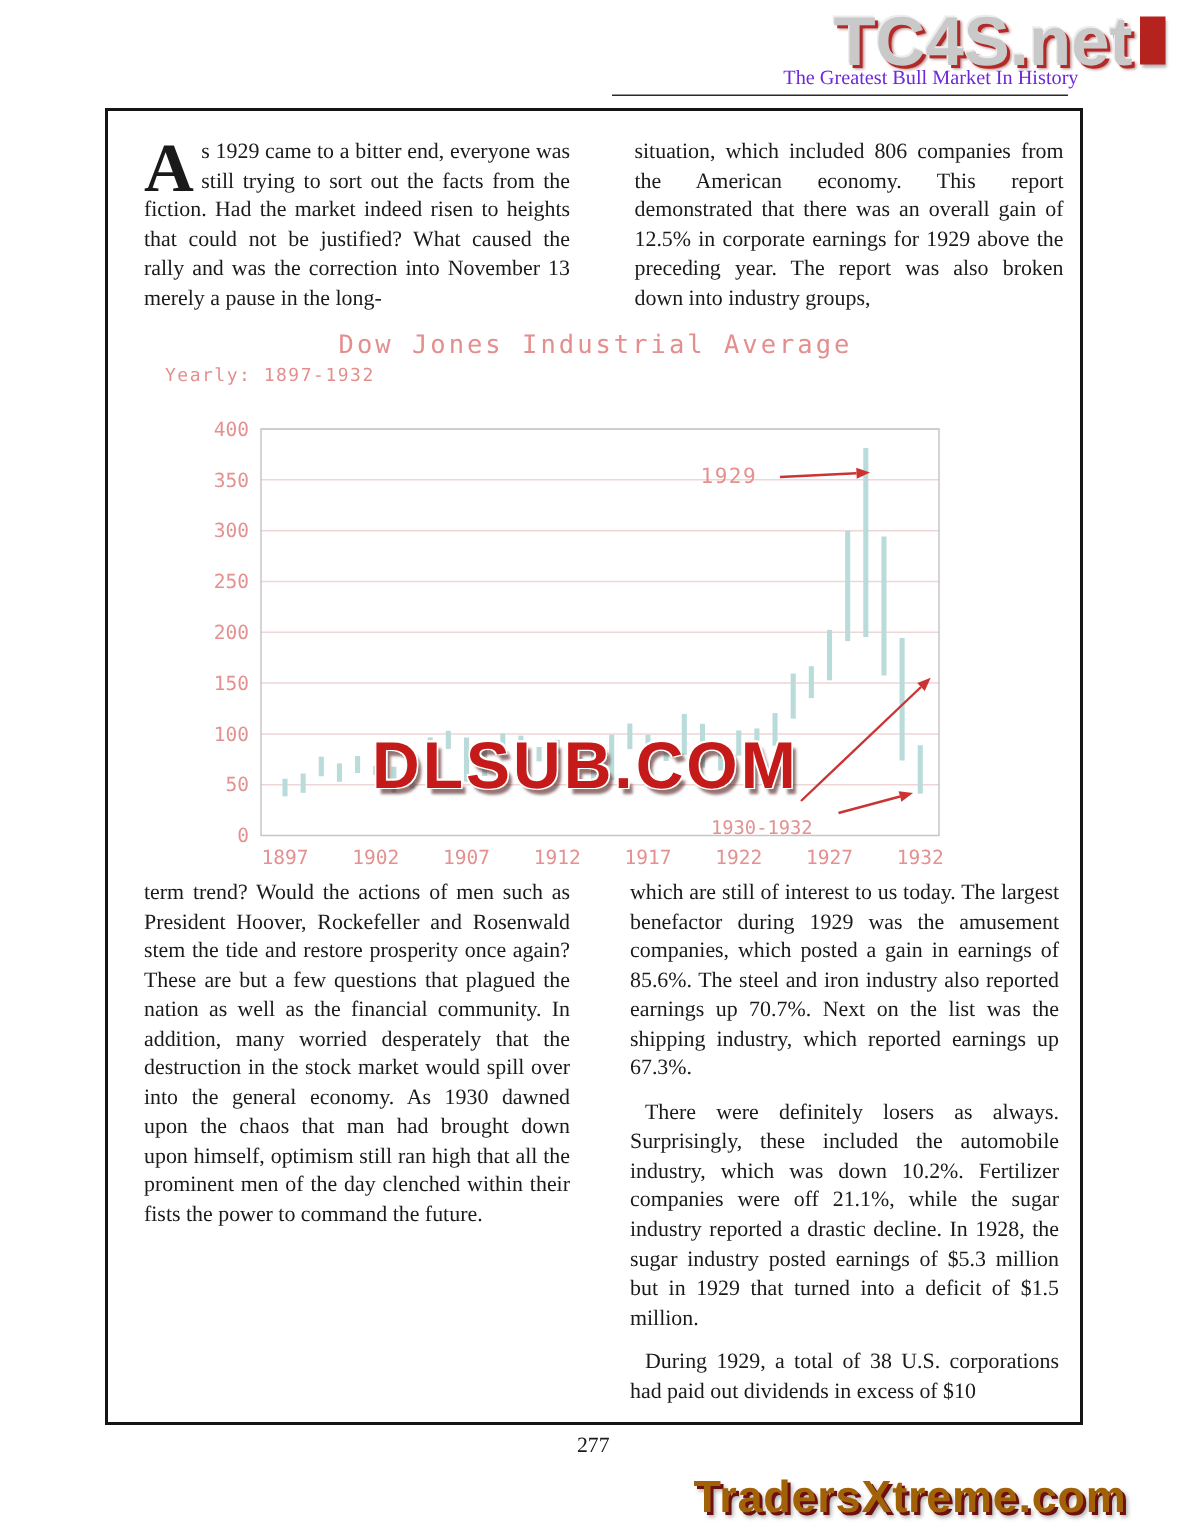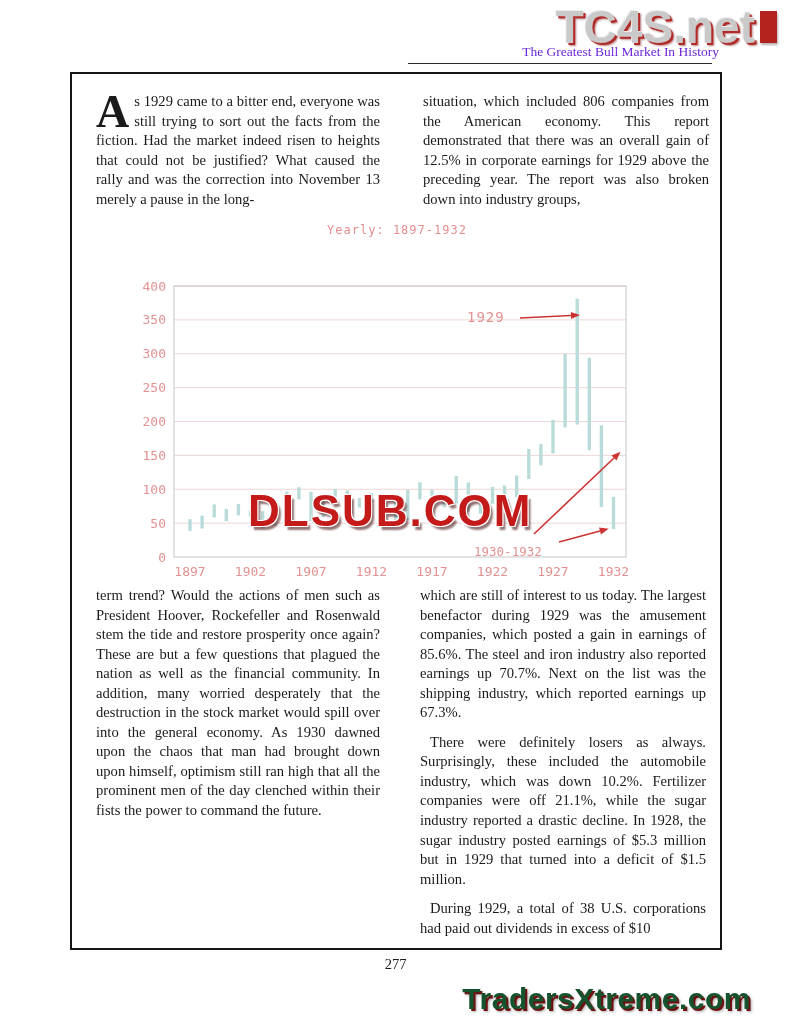--- a/index.html
+++ b/index.html
@@ -28,36 +28,36 @@
   .col p + p{margin-top:10px;text-indent:10px;}
   .dropcap{float:left;font-size:46px;line-height:36px;padding:2px 5px 0 0;font-weight:bold;}
   .col-top-left{left:24px;top:18px;width:284px;}
   .col-top-right{left:335px;top:18px;width:286px;margin-left:16px;}
   .col-bot-left{left:24px;top:512px;width:284px;}
   .col-bot-right{left:348px;top:512px;width:286px;}
   
   .chart{position:absolute;left:38px;top:146px;width:574px;height:374px;}
   .chart-title{text-align:center;font-family:"DejaVu Sans Mono",monospace;
     color:#e58e8e;font-size:17px;letter-spacing:2px;}
-  .chart-subtitle{text-align:center;font-family:"DejaVu Sans Mono",monospace;
+  .chart-subtitle{text-align:left;font-family:"DejaVu Sans Mono",monospace;
     color:#e58e8e;font-size:12px;letter-spacing:1px;margin-top:3px;}
   .chart svg{position:absolute;left:0;top:52px;}
   
   .watermark{
     position:absolute;left:248px;top:486px;z-index:5;
     font-family:"Liberation Sans",sans-serif;font-weight:bold;font-size:44px;
     letter-spacing:2px;color:#c51a1a;
     text-shadow:-1px -1px 0 #fff,1px -1px 0 #fff,-1px 1px 0 #fff,1px 1px 0 #fff,
       3px 4px 2px rgba(60,0,0,.55);
   }
   
   .page-number{position:absolute;left:0;right:0;top:956px;text-align:center;font-size:14.5px;}
   .footer-logo{position:absolute;right:40px;top:982px;
     font-family:"Liberation Sans",sans-serif;font-weight:bold;font-size:30px;
-    color:#14532d;letter-spacing:.5px;
+    color:#a16207;letter-spacing:.5px;
     text-shadow:2px 2px 0 #6f0f0f,3px 3px 3px rgba(0,0,0,.35);}
 </style>
 </head>
 <body>
 
 <div class="header-logo">
   <span>TC4S.net</span>
   <span class="red-block"></span>
 </div>
 <div class="tagline">The Greatest Bull Market In History</div>
@@ -67,20 +67,21 @@
 
   <div class="col col-top-left">
     <p><span class="dropcap">A</span><span>s 1929 came to a bitter end, everyone was still trying to sort out the facts from the fiction.  Had the market indeed risen to heights that could not be justified?  What caused the rally and was the correction into November 13 merely a pause in the long-</span></p>
   </div>
 
   <div class="col col-top-right">
     <p>situation, which included 806 companies from the American economy.  This report demonstrated that there was an overall gain of 12.5% in corporate earnings for 1929 above the preceding year.  The report was also broken down into industry groups,</p>
   </div>
 
   <div class="chart">
+    <div class="chart-title">Dow Jones Industrial Average</div>
     <div class="chart-subtitle">Yearly: 1897-1932</div>
     <svg width="574" height="312">
         <g>
           <line x1="64" x2="516" y1="251.125" y2="251.125" stroke="#eed6d6" stroke-width="1"></line>
           <line x1="64" x2="516" y1="217.25" y2="217.25" stroke="#eed6d6" stroke-width="1"></line>
           <line x1="64" x2="516" y1="183.375" y2="183.375" stroke="#eed6d6" stroke-width="1"></line>
           <line x1="64" x2="516" y1="149.5" y2="149.5" stroke="#eed6d6" stroke-width="1"></line>
           <line x1="64" x2="516" y1="115.625" y2="115.625" stroke="#eed6d6" stroke-width="1"></line>
           <line x1="64" x2="516" y1="81.75" y2="81.75" stroke="#eed6d6" stroke-width="1"></line>
           <line x1="64" x2="516" y1="47.875" y2="47.875" stroke="#eed6d6" stroke-width="1"></line>

